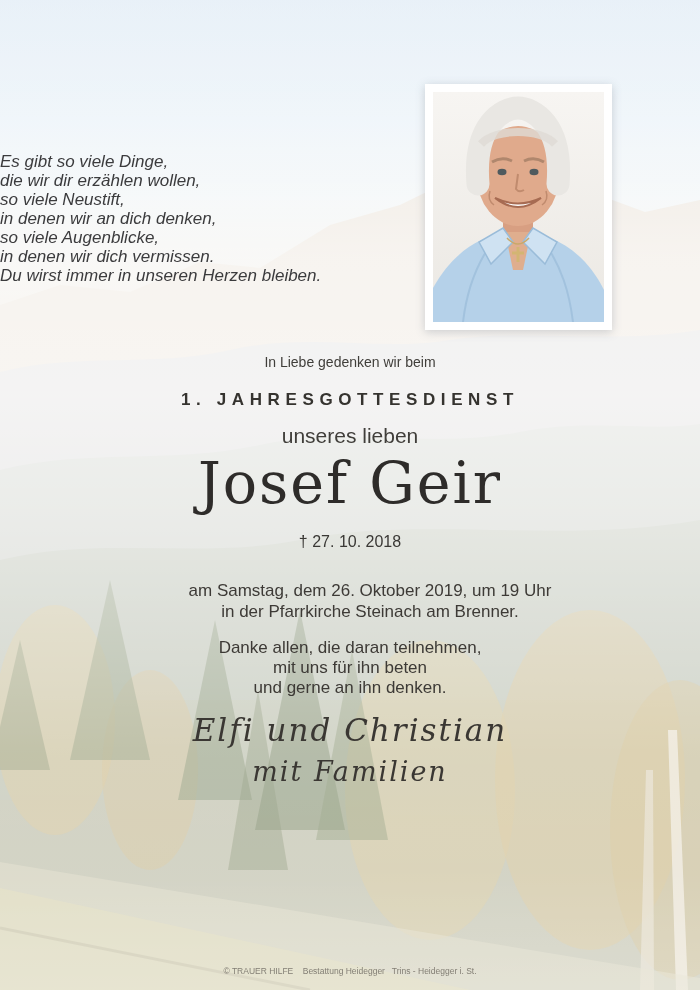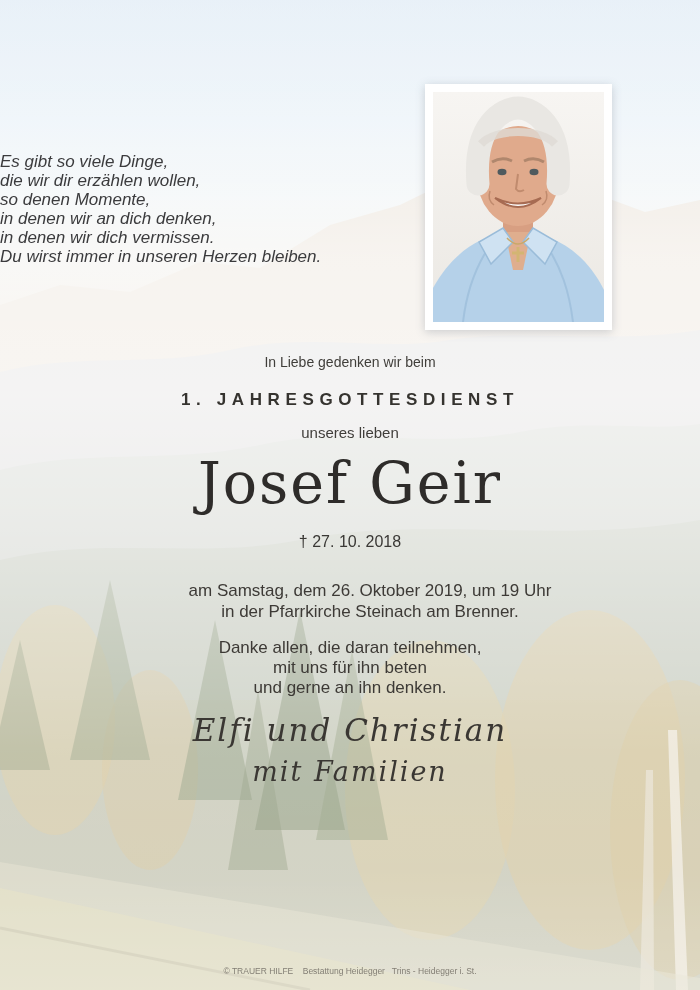--- a/index.html
+++ b/index.html
@@ -34,21 +34,21 @@
     position:absolute;left:425px;top:84px;margin:0;
     width:171px;height:230px;border:8px solid #ffffff;
     box-shadow:0 2px 9px rgba(90,100,115,0.28);
     background:#f4f1ed;
   }
   .photo svg{display:block;}
   
   .cline{position:absolute;left:0;width:700px;text-align:center;}
   .intro{top:354px;font-size:14px;color:#403e3a;}
   .title{top:390px;font-size:17px;font-weight:bold;letter-spacing:0.33em;color:#35332f;}
-  .subtitle{top:424px;font-size:15px;color:#403e3a;}
+  .subtitle{top:424px;font-size:21px;color:#403e3a;}
   .name{
     top:450px;font-family:"DejaVu Serif",serif;
     font-size:57px;letter-spacing:2px;color:#2e2c2a;
   }
   .death-date{top:533px;font-size:16px;color:#3a3835;}
   .service{top:580px;font-size:17px;line-height:21px;color:#3d3a36;margin-left:20px;}
   .thanks{top:638px;font-size:17px;line-height:20px;color:#3d3a36;}
   .sig1{
     top:712px;font-family:"DejaVu Serif",serif;font-style:italic;
     font-size:31px;letter-spacing:2px;color:#3a3733;
@@ -97,22 +97,23 @@
     <polygon points="0,862 700,978 700,990 0,990" fill="#dedac2" opacity="0.5"></polygon>
     <polygon points="0,888 470,990 0,990" fill="#d8d4b2" opacity="0.85"></polygon>
     <line x1="0" y1="928" x2="310" y2="990" stroke="#b4ae92" stroke-width="3" opacity="0.5"></line>
   </svg>
 
   <div class="bg-fade"></div>
 
   <div class="poem">
     <div class="poem-line">Es gibt so viele Dinge,</div>
     <div class="poem-line">die wir dir erzählen wollen,</div>
-    <div class="poem-line">so denen Momente,</div>
+    <div class="poem-line">so viele Neustift,</div>
     <div class="poem-line">in denen wir an dich denken,</div>
+    <div class="poem-line">so viele Augenblicke,</div>
     <div class="poem-line">in denen wir dich vermissen.</div>
     <div class="poem-line">Du wirst immer in unseren Herzen bleiben.</div>
   </div>
 
   <figure class="photo">
     <svg width="171" height="230" viewBox="0 0 171 230">
       <defs>
         <linearGradient id="pbg" x1="0" y1="0" x2="0" y2="1">
           <stop offset="0" stop-color="#f7f5f2"></stop>
           <stop offset="1" stop-color="#ebe8e3"></stop>

